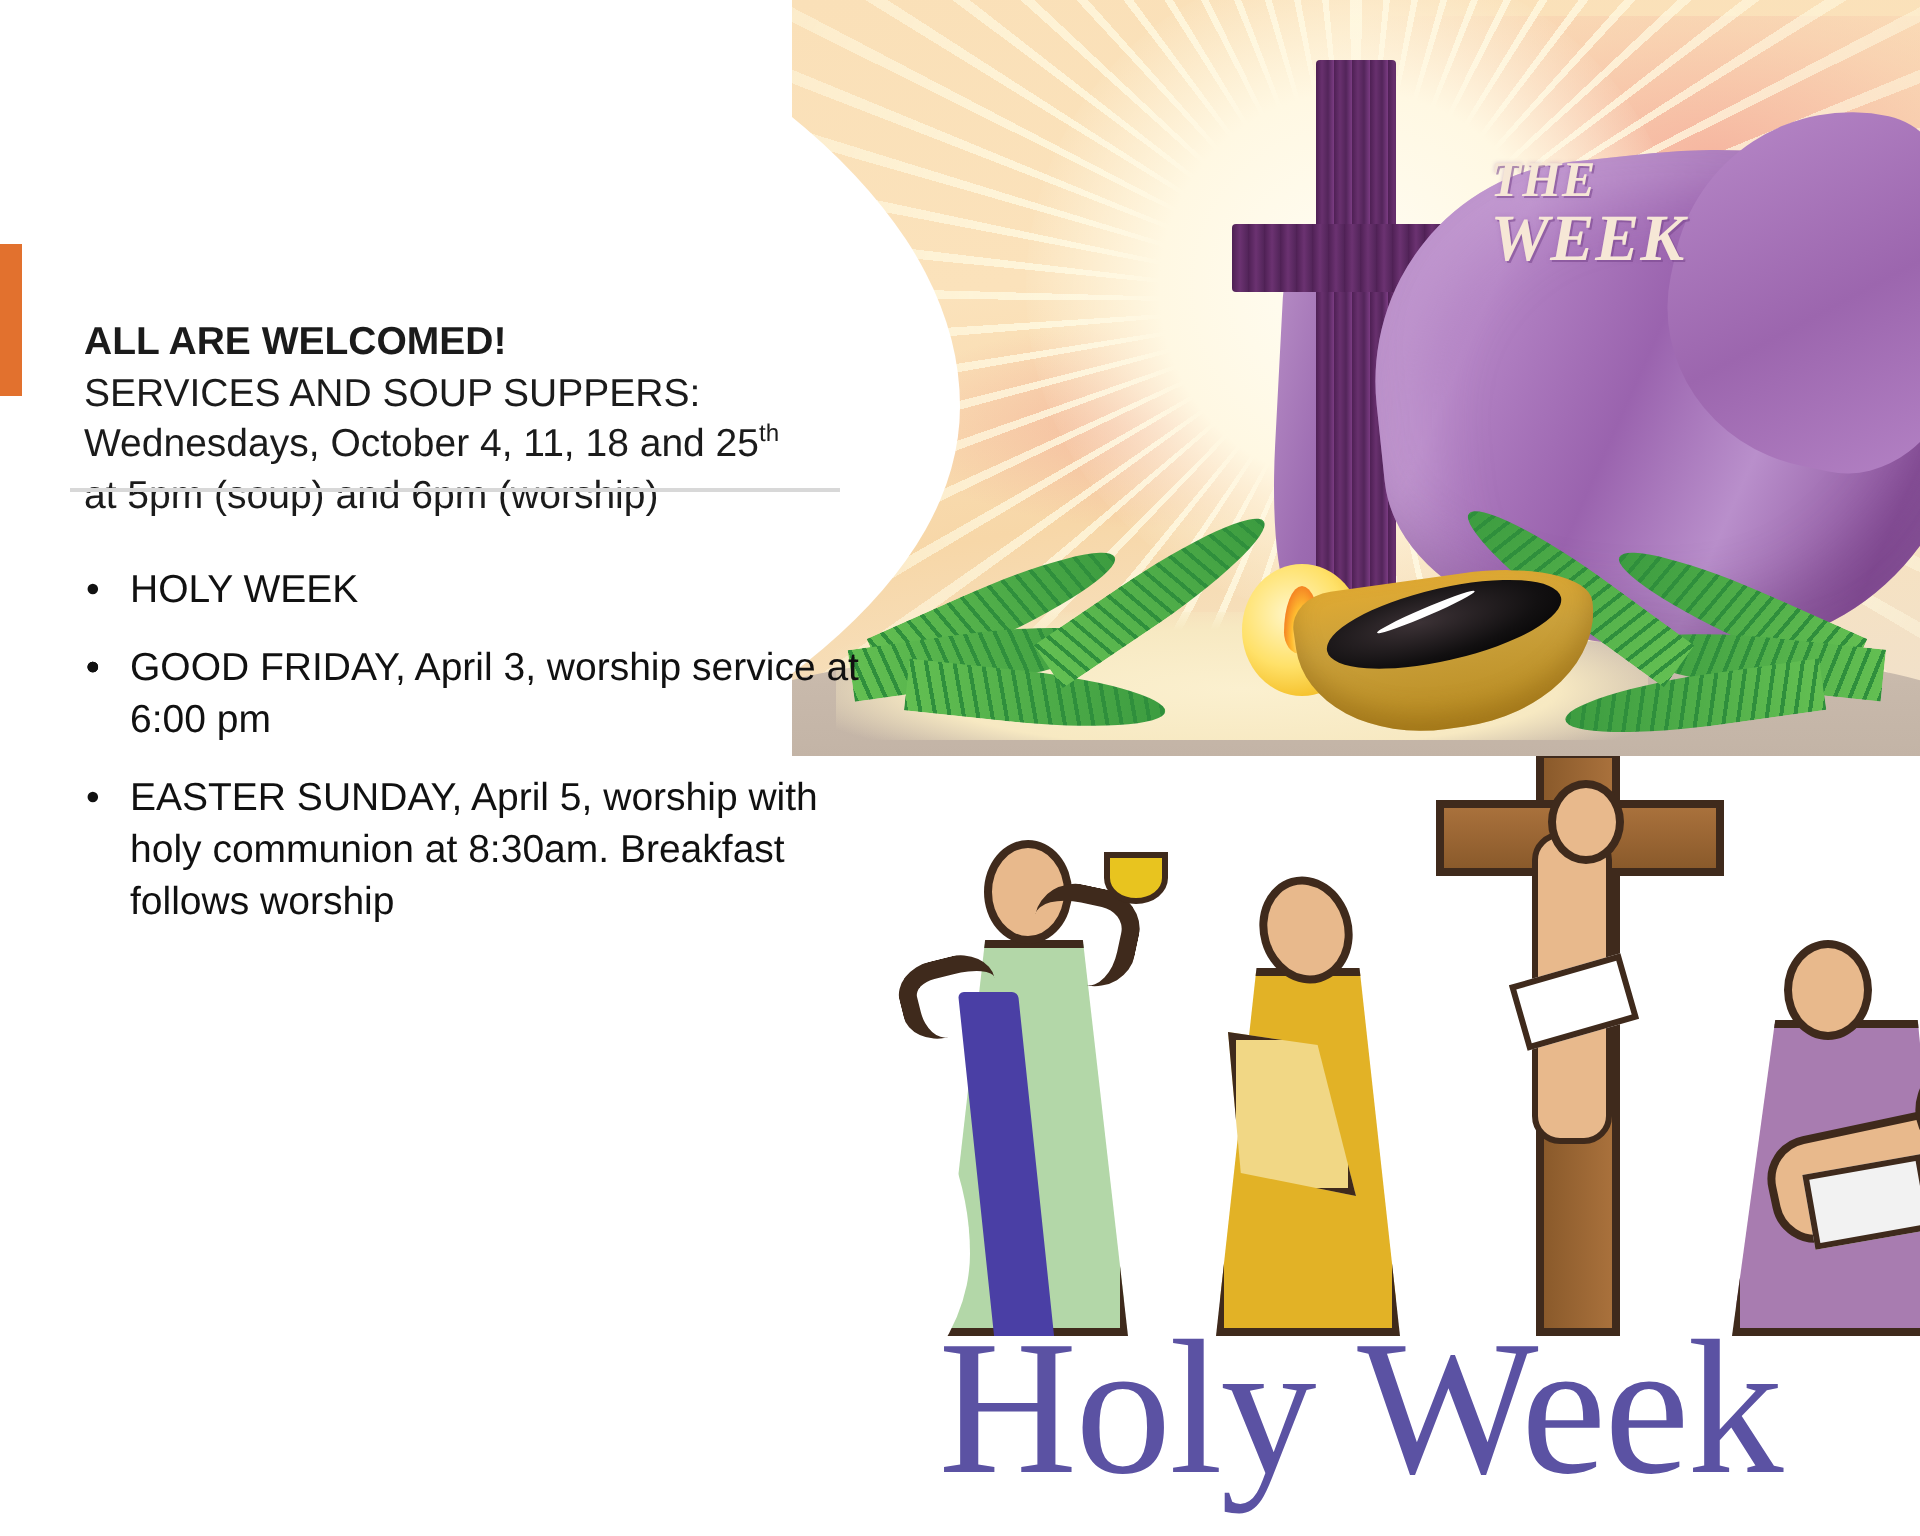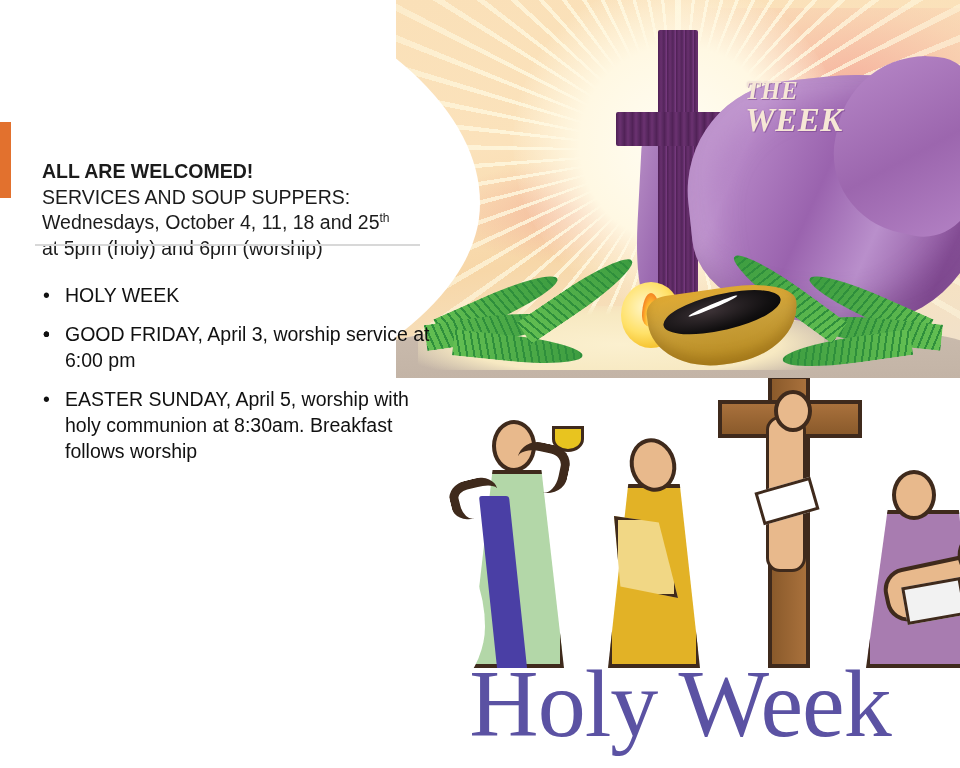--- a/index.html
+++ b/index.html
@@ -423,21 +423,21 @@
   </div>
 
   <div class="text-panel">
 
     <div class="accent-bar"></div>
 
     <div class="intro">
       <div class="b">ALL ARE WELCOMED!</div>
       <div>SERVICES AND SOUP SUPPERS:</div>
       <div><span>Wednesdays, October 4, 11, 18 and 25</span><sup>th</sup></div>
-      <div>at 5pm (holy) and 6pm (worship)</div>
+      <div>at 5pm (soup) and 6pm (worship)</div>
     </div>
 
     <div class="divider"></div>
 
     <div class="bullets">
 
       <div class="bullet-item">
         <span class="dot">•</span>
         <span>HOLY WEEK</span>
       </div>

